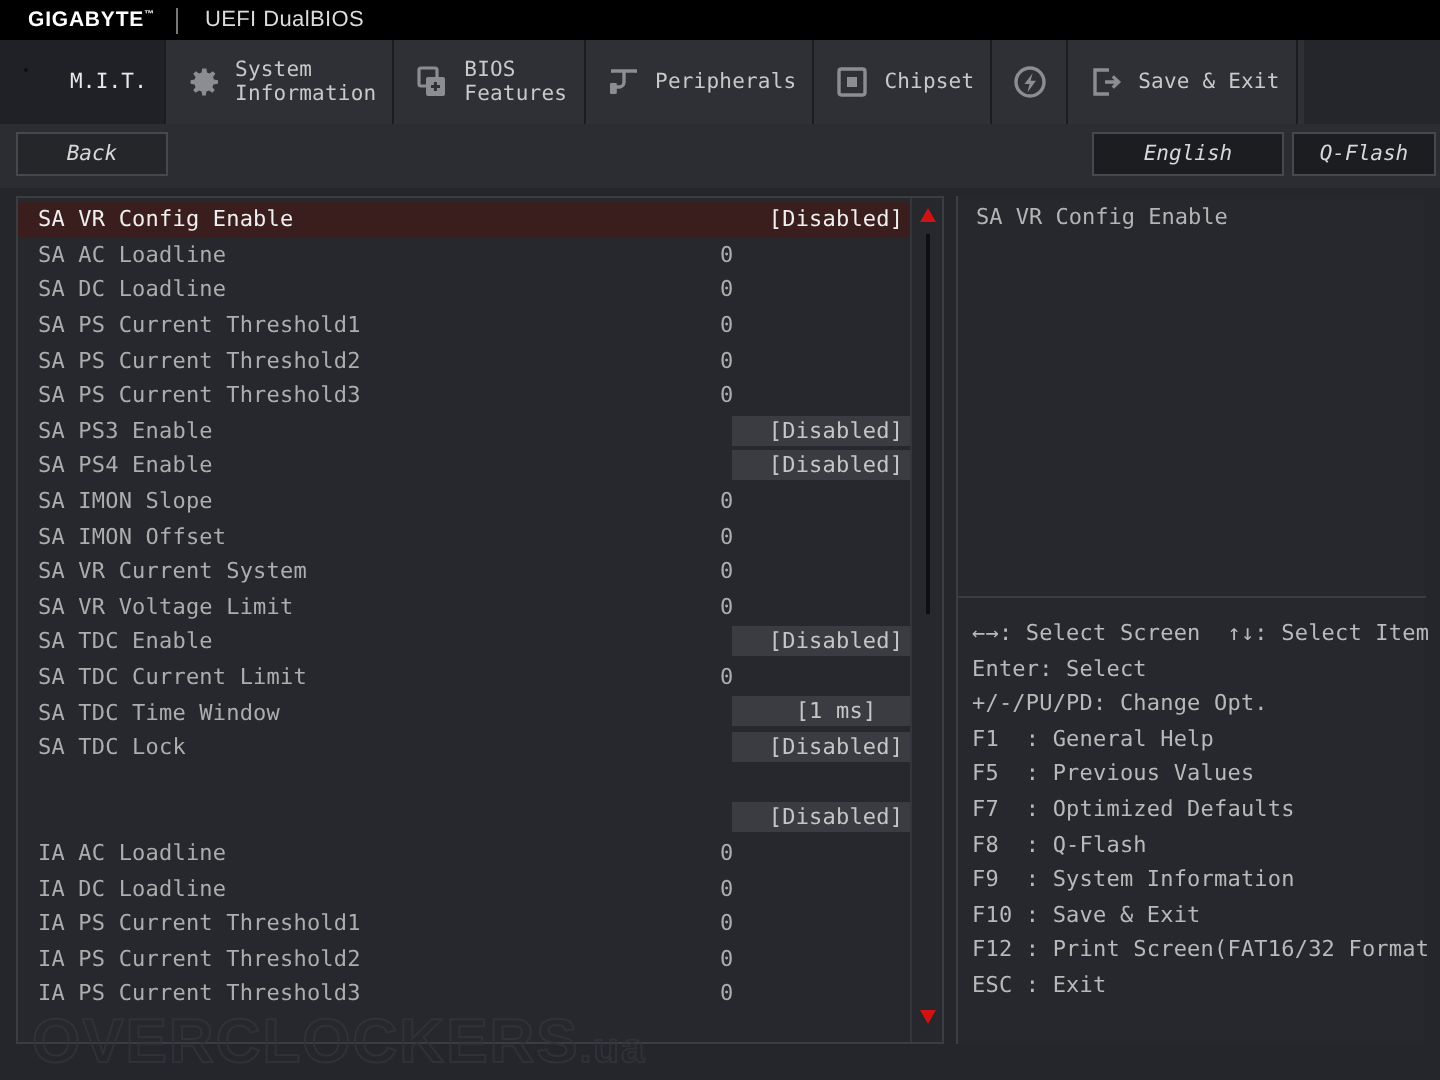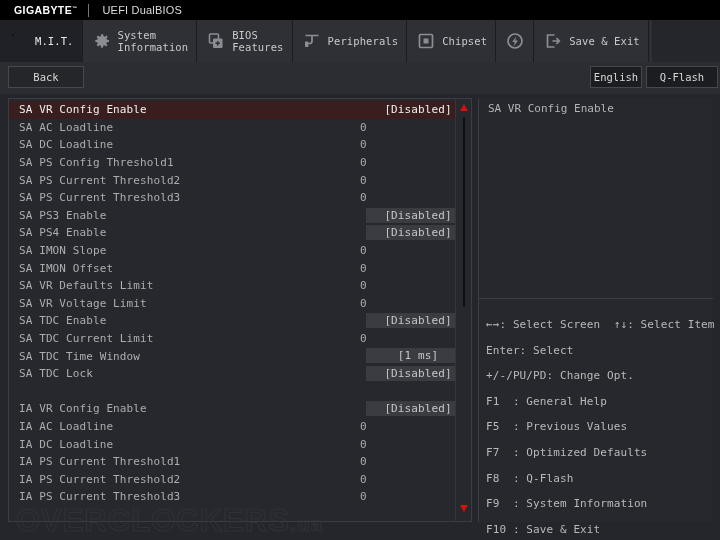--- a/index.html
+++ b/index.html
@@ -58,29 +58,30 @@
   }
   .mit-dot::after{
     content:""; position:absolute; inset:3px; border-radius:50%;
     border:1px dotted rgba(0,0,0,.55);
   }
 
   
   .toolbar {
     position: absolute; left: 0; top: 62px; width: 720px; height: 32px;
     background: #2b2d32;
+    font-style: italic;
   }
   .btn {
     position: absolute; top: 4px; height: 22px;
     background: #1b1d21; border: 1px solid #46484d;
     color: #d8d8d8; font-size: 10.5px;
     display: flex; align-items: center; justify-content: center;
   }
   .btn-back { left: 8px; width: 76px; background:#242629; }
-  .btn-english { right: 78px; width: 52px; }
+  .btn-english { right: 78px; width: 96px; }
   .btn-qflash  { right: 2px;  width: 72px; }
 
   
   .pane-left {
     position: absolute; left: 8px; top: 98px; width: 464px; height: 424px;
     background: #26282d; border: 1px solid #3b3d42;
   }
   .pane-right {
     position: absolute; left: 478px; top: 98px; width: 234px; height: 424px;
     background: #26282d; border-left: 1px solid #3b3d42;
@@ -131,21 +132,21 @@
     position: absolute; left: 9px; top: 4px;
     color: #b4b4b4; font-size: 11px;
   }
   .help-sep {
     position: absolute; left: 0; top: 200px; width: 234px; height: 1px;
     background: #3b3d42;
   }
   .keys { position: absolute; left: 7px; top: 210px; width: 228px; }
   .keyline {
     color: #b9b9b9; font-size: 11px; line-height: 17.6px;
-    white-space: pre; letter-spacing: .1px; margin-top: 8px;
+    white-space: pre; letter-spacing: .1px;
   }
 
   
   .watermark {
     position: absolute; left: 16px; top: 503px; width: 440px; height: 30px;
     color: transparent; font-family: "Liberation Sans", sans-serif;
     font-size: 31px; font-weight: bold; letter-spacing: 1px;
     -webkit-text-stroke: 1px #32343a; text-stroke: 1px #32343a;
     white-space: nowrap; opacity: .85;
   }
@@ -246,21 +247,21 @@
         </div>
         <div class="row">
           <span class="lbl">SA AC Loadline</span>
           <span class="val">0</span>
         </div>
         <div class="row">
           <span class="lbl">SA DC Loadline</span>
           <span class="val">0</span>
         </div>
         <div class="row">
-          <span class="lbl">SA PS Config Threshold1</span>
+          <span class="lbl">SA PS Current Threshold1</span>
           <span class="val">0</span>
         </div>
         <div class="row">
           <span class="lbl">SA PS Current Threshold2</span>
           <span class="val">0</span>
         </div>
         <div class="row">
           <span class="lbl">SA PS Current Threshold3</span>
           <span class="val">0</span>
         </div>
@@ -274,21 +275,21 @@
         </div>
         <div class="row">
           <span class="lbl">SA IMON Slope</span>
           <span class="val">0</span>
         </div>
         <div class="row">
           <span class="lbl">SA IMON Offset</span>
           <span class="val">0</span>
         </div>
         <div class="row">
-          <span class="lbl">SA VR Defaults Limit</span>
+          <span class="lbl">SA VR Current System</span>
           <span class="val">0</span>
         </div>
         <div class="row">
           <span class="lbl">SA VR Voltage Limit</span>
           <span class="val">0</span>
         </div>
         <div class="row boxed">
           <span class="lbl">SA TDC Enable</span>
           <span class="val">[Disabled]</span>
         </div>
@@ -299,21 +300,20 @@
         <div class="row boxed">
           <span class="lbl">SA TDC Time Window</span>
           <span class="val">[1 ms]</span>
         </div>
         <div class="row boxed">
           <span class="lbl">SA TDC Lock</span>
           <span class="val">[Disabled]</span>
         </div>
         <div class="row spacer"></div>
         <div class="row boxed">
-          <span class="lbl">IA VR Config Enable</span>
           <span class="val">[Disabled]</span>
         </div>
         <div class="row">
           <span class="lbl">IA AC Loadline</span>
           <span class="val">0</span>
         </div>
         <div class="row">
           <span class="lbl">IA DC Loadline</span>
           <span class="val">0</span>
         </div>

